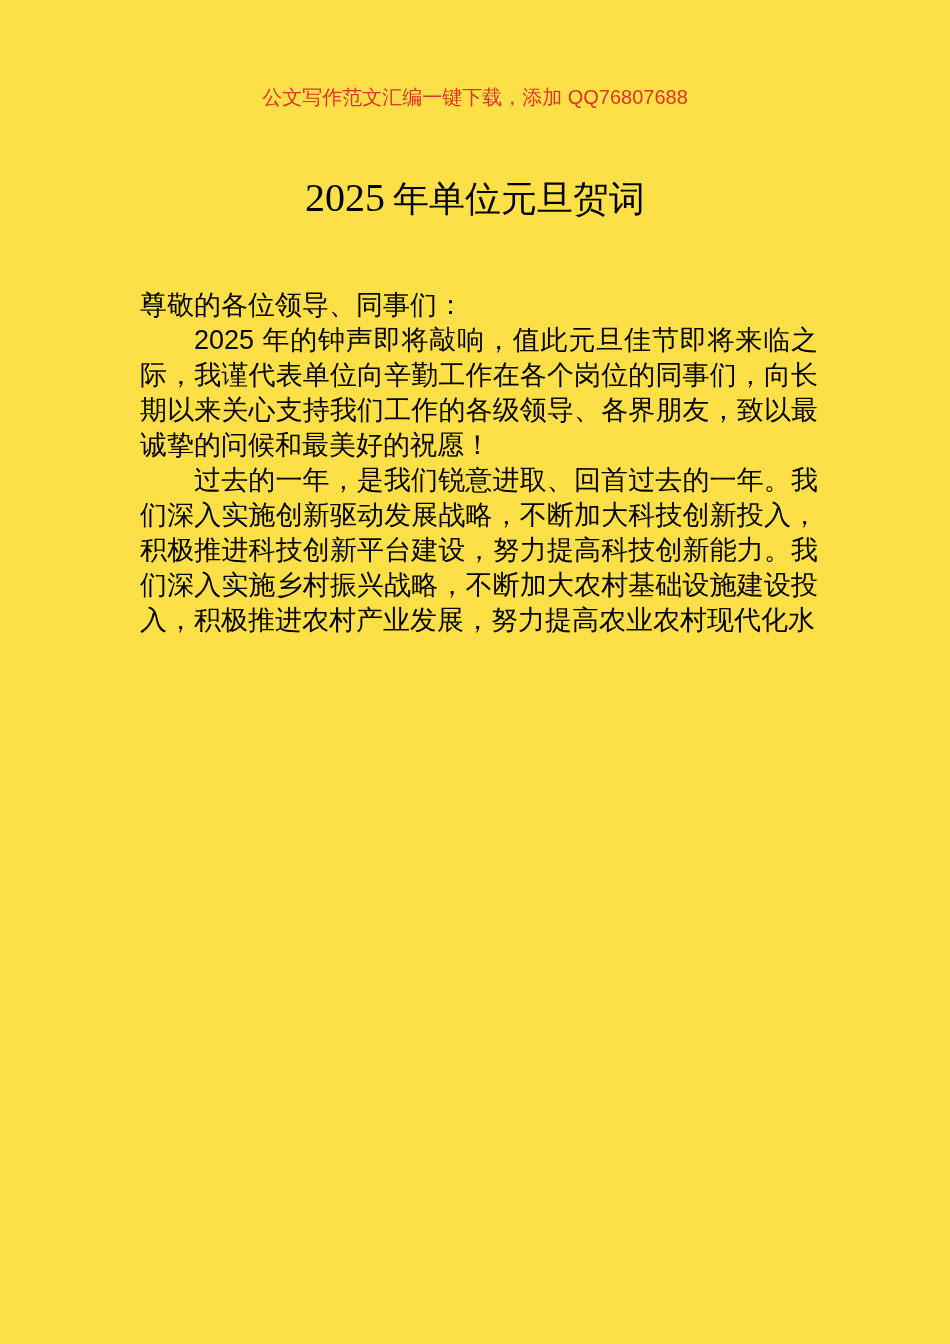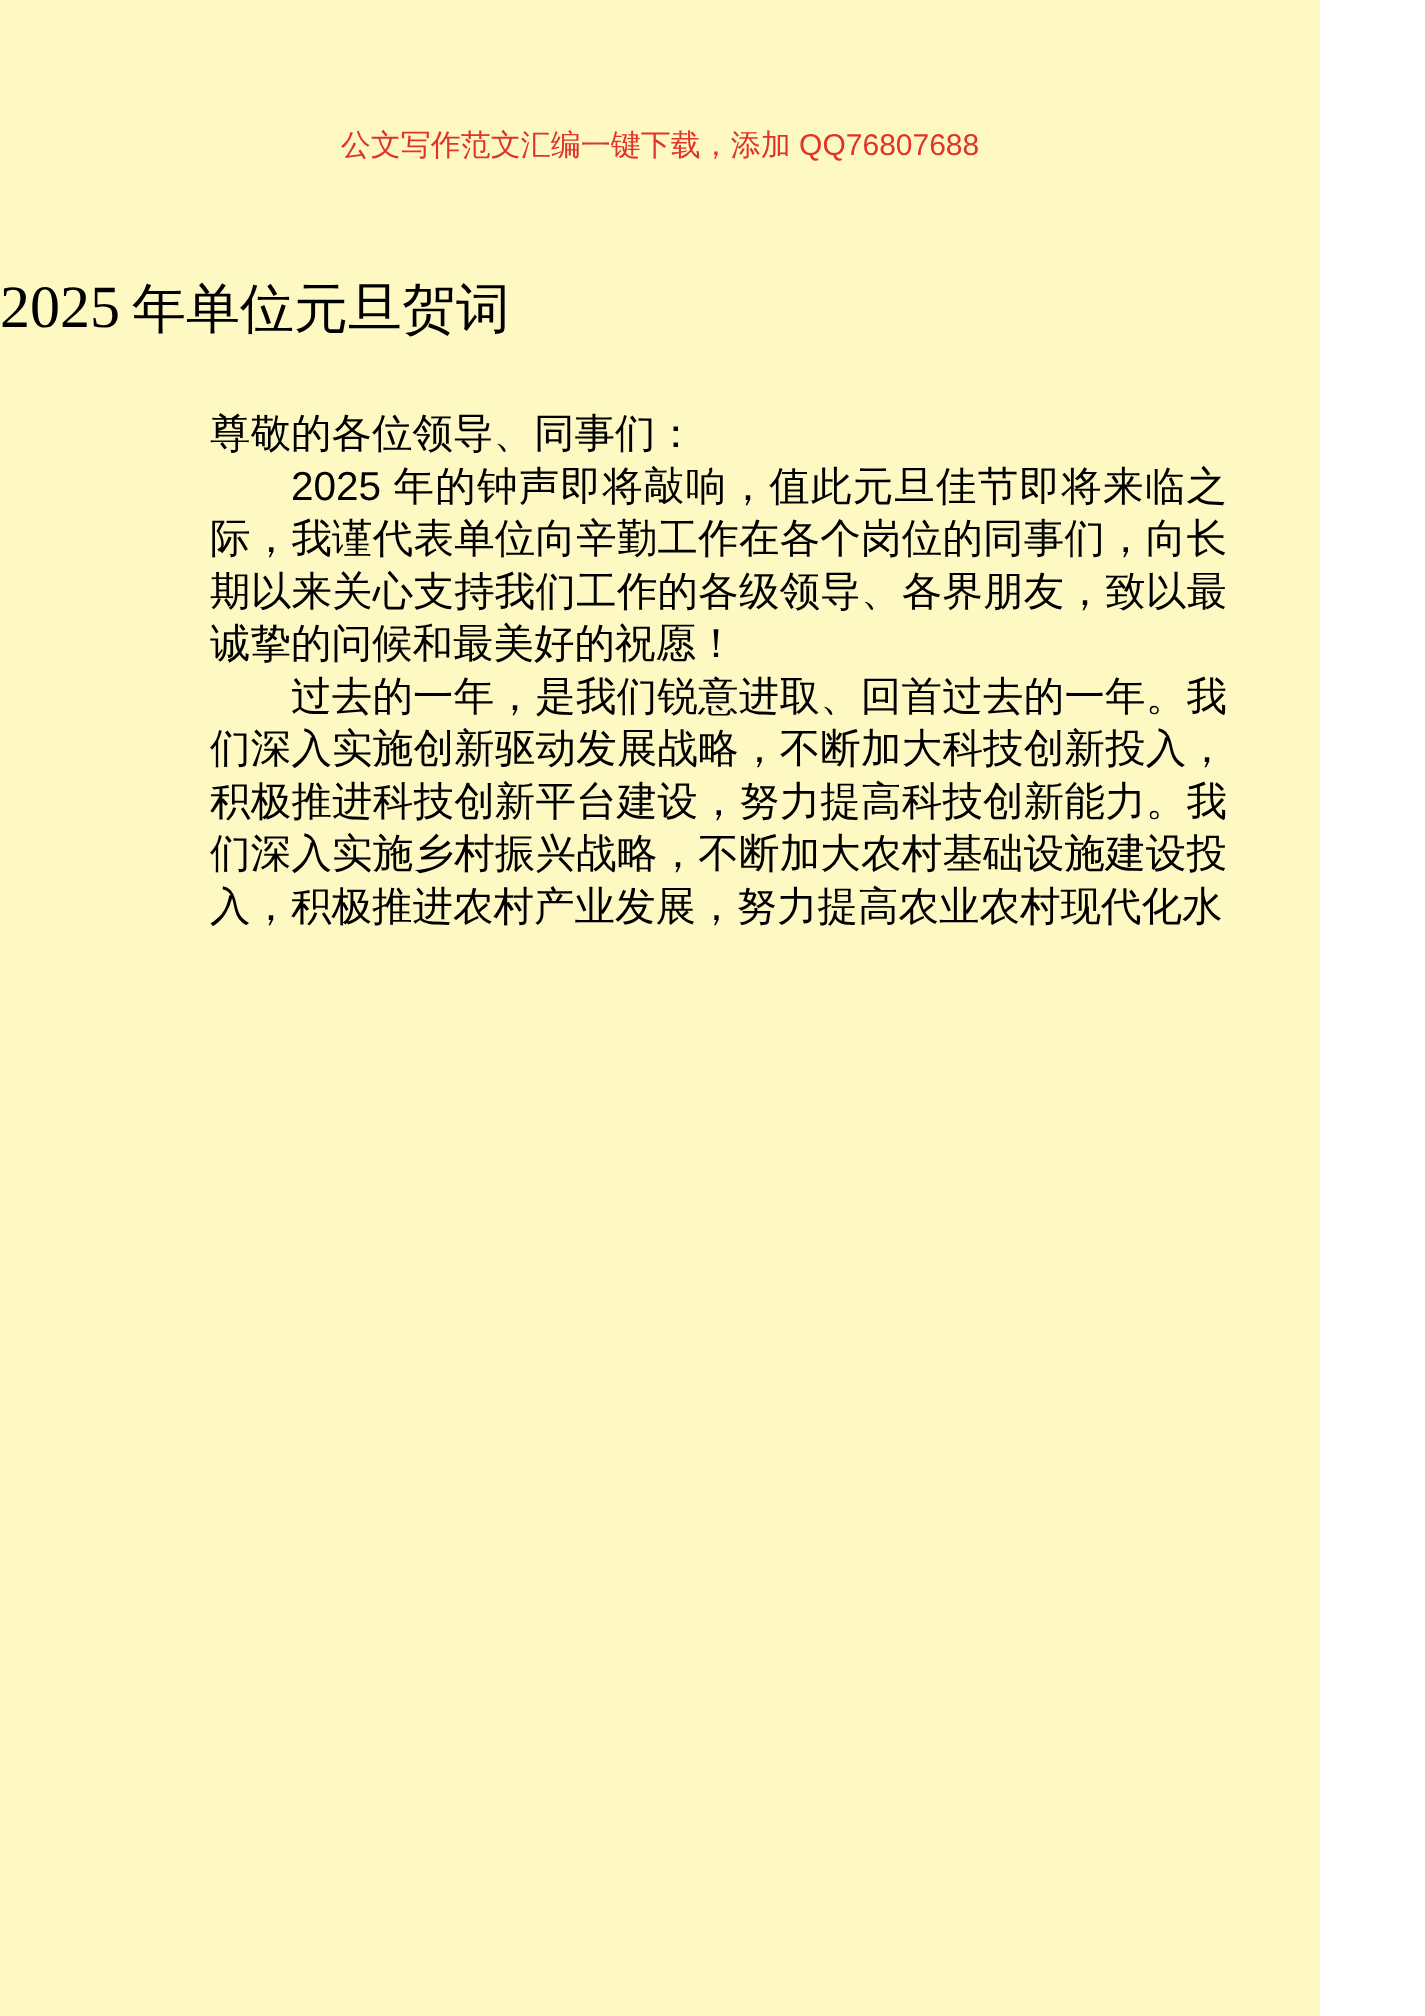--- a/index.html
+++ b/index.html
@@ -1,57 +1,57 @@
 <!DOCTYPE html>
 <html lang="zh"><head>
 <meta charset="utf-8">
 <style>
   html, body { margin: 0; padding: 0; background: #ffffff; }
   .page {
     position: relative;
-    width: 880px;
+    width: 950px;
     height: 1344px;
-    background: #fef9c3;
+    background: #fde047;
     overflow: hidden;
     font-family: "Liberation Sans", "DejaVu Sans", sans-serif;
     color: #000000;
   }
   .promo {
     position: absolute;
     top: 84px;
     left: 0;
     width: 100%;
     text-align: center;
     font-size: 20px;
     line-height: 26px;
     font-family: "Liberation Sans", "DejaVu Sans", sans-serif;
   }
   .doc-title {
     position: absolute;
     top: 177px;
     left: 0;
     width: 100%;
-    text-align: left;
+    text-align: center;
     font-size: 36px;
-    line-height: 56px;
+    line-height: 42px;
     font-weight: 500;
     color: #000000;
     white-space: nowrap;
   }
   .title-year {
     font-family: "Liberation Serif", "DejaVu Serif", serif;
     font-size: 40px;
     font-weight: 400;
   }
   .title-text {
     margin-left: 8px;
   }
   .doc-body {
     position: absolute;
-    top: 272px;
+    top: 288px;
     left: 140px;
     width: 678px;
     font-size: 27px;
     line-height: 35px;
     text-align: justify;
     color: #000000;
     letter-spacing: 0;
   }
   .doc-body p {
     margin: 0;

